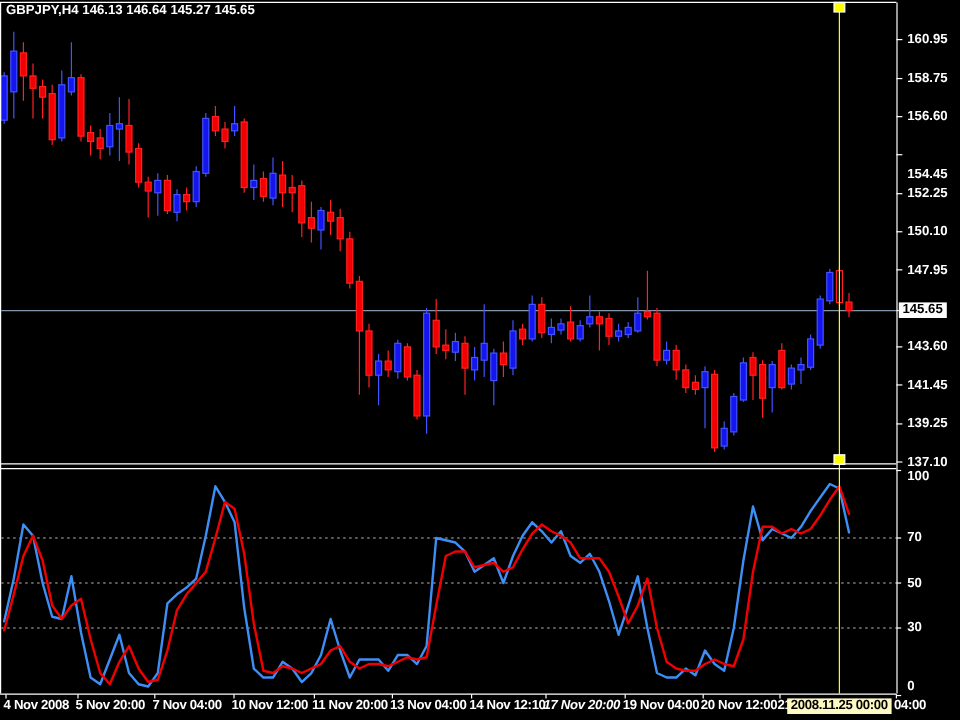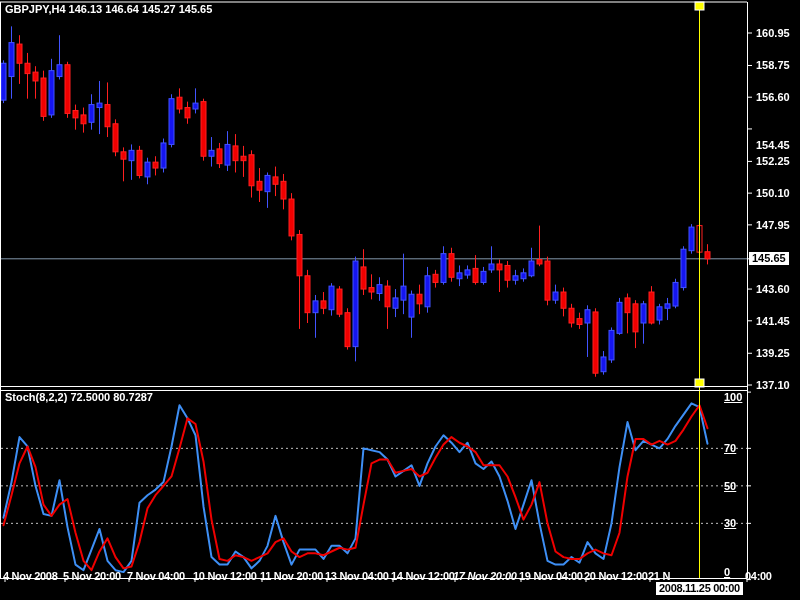--- a/index.html
+++ b/index.html
@@ -5,23 +5,23 @@
   html,body{margin:0;padding:0;background:#000;}
   #screen{position:relative;width:800px;height:600px;background:#000;overflow:hidden;
           font-family:"Liberation Sans",sans-serif;}
   #chart-svg{position:absolute;left:0;top:0;}
   .lbl{position:absolute;color:#fff;font-size:11px;font-weight:bold;white-space:nowrap;line-height:13px;}
   #symbol-title{left:5px;top:3px;}
   #stoch-title{left:5px;top:391px;}
   #copyright{left:4px;top:561px;font-weight:normal;color:#d8d8d8;}
   .price-lbl{left:756px;}
   .price-current{left:749px;background:#ffffff;color:#000;padding:0 3px;font-weight:bold;}
-  .time-lbl{top:570px;letter-spacing:-0.3px;}
-  .time-current{top:582px;background:#ffffff;color:#000;padding:0 3px;z-index:3;letter-spacing:-0.3px;}
-  .stoch-lbl{left:724px;text-decoration:underline;}
+  .time-lbl{top:582px;letter-spacing:-0.3px;}
+  .time-current{top:582px;background:#fef9c3;color:#000;padding:0 3px;z-index:3;letter-spacing:-0.3px;}
+  .stoch-lbl{left:756px;}
 </style>
 </head>
 <body>
 
 <div id="screen">
   <svg id="chart-svg" width="800" height="600">
       <defs>
         <clipPath id="mainClip">
           <rect x="1" y="2" width="746" height="384"></rect>
         </clipPath>
@@ -428,21 +428,20 @@
       <line x1="262" y1="578.5" x2="262" y2="582" stroke="#ffffff" stroke-width="1"></line>
       <line x1="327" y1="578.5" x2="327" y2="582" stroke="#ffffff" stroke-width="1"></line>
       <line x1="393" y1="578.5" x2="393" y2="582" stroke="#ffffff" stroke-width="1"></line>
       <line x1="455" y1="578.5" x2="455" y2="582" stroke="#ffffff" stroke-width="1"></line>
       <line x1="521" y1="578.5" x2="521" y2="582" stroke="#ffffff" stroke-width="1"></line>
       <line x1="586" y1="578.5" x2="586" y2="582" stroke="#ffffff" stroke-width="1"></line>
       <line x1="650" y1="578.5" x2="650" y2="582" stroke="#ffffff" stroke-width="1"></line>
       <line x1="747" y1="578.5" x2="747" y2="582" stroke="#ffffff" stroke-width="1"></line>
     </svg>
   <div class="lbl" id="symbol-title">GBPJPY,H4  146.13 146.64 145.27 145.65</div>
-  <div class="lbl" id="stoch-title">Stoch(8,2,2) 72.5000 80.7287</div>
   <div id="price-axis">
       <div class="lbl price-lbl" style="top: 27px;">160.95</div>
       <div class="lbl price-lbl" style="top: 59.4696px;">158.75</div>
       <div class="lbl price-lbl" style="top: 91.2013px;">156.60</div>
       <div class="lbl price-lbl" style="top: 122.933px; margin-top: 16px;">154.45</div>
       <div class="lbl price-lbl" style="top: 155.403px;">152.25</div>
       <div class="lbl price-lbl" style="top: 187.134px;">150.10</div>
       <div class="lbl price-lbl" style="top: 218.866px;">147.95</div>
       <div class="lbl price-lbl" style="top: 283.067px;">143.60</div>
       <div class="lbl price-lbl" style="top: 314.799px;">141.45</div>
@@ -450,21 +449,21 @@
       <div class="lbl price-lbl" style="top: 379px;">137.10</div>
       <div class="lbl price-current" style="top: 252.311px;">145.65</div>
     </div>
   <div id="time-axis">
       <div class="lbl time-lbl" style="left: 3px;">4 Nov 2008</div>
       <div class="lbl time-lbl" style="left: 63px;">5 Nov 20:00</div>
       <div class="lbl time-lbl" style="left: 127px;">7 Nov 04:00</div>
       <div class="lbl time-lbl" style="left: 193px;">10 Nov 12:00</div>
       <div class="lbl time-lbl" style="left: 260px;">11 Nov 20:00</div>
       <div class="lbl time-lbl" style="left: 325px;">13 Nov 04:00</div>
-      <div class="lbl time-lbl" style="left: 391px;">14 Nov 12:00</div>
+      <div class="lbl time-lbl" style="left: 391px;">14 Nov 12:10</div>
       <div class="lbl time-lbl" style="left: 453px; font-style: italic;">17 Nov 20:00</div>
       <div class="lbl time-lbl" style="left: 519px;">19 Nov 04:00</div>
       <div class="lbl time-lbl" style="left: 584px;">20 Nov 12:00</div>
       <div class="lbl time-lbl" style="left: 648px;">21 N</div>
       <div class="lbl time-current" style="left: 656px;">2008.11.25 00:00</div>
       <div class="lbl time-lbl" style="left: 745px;">04:00</div>
     </div>
   <div id="stoch-axis">
       <div class="lbl stoch-lbl" style="top: 391.1px;">100</div>
       <div class="lbl stoch-lbl" style="top: 442.35px;">70</div>

